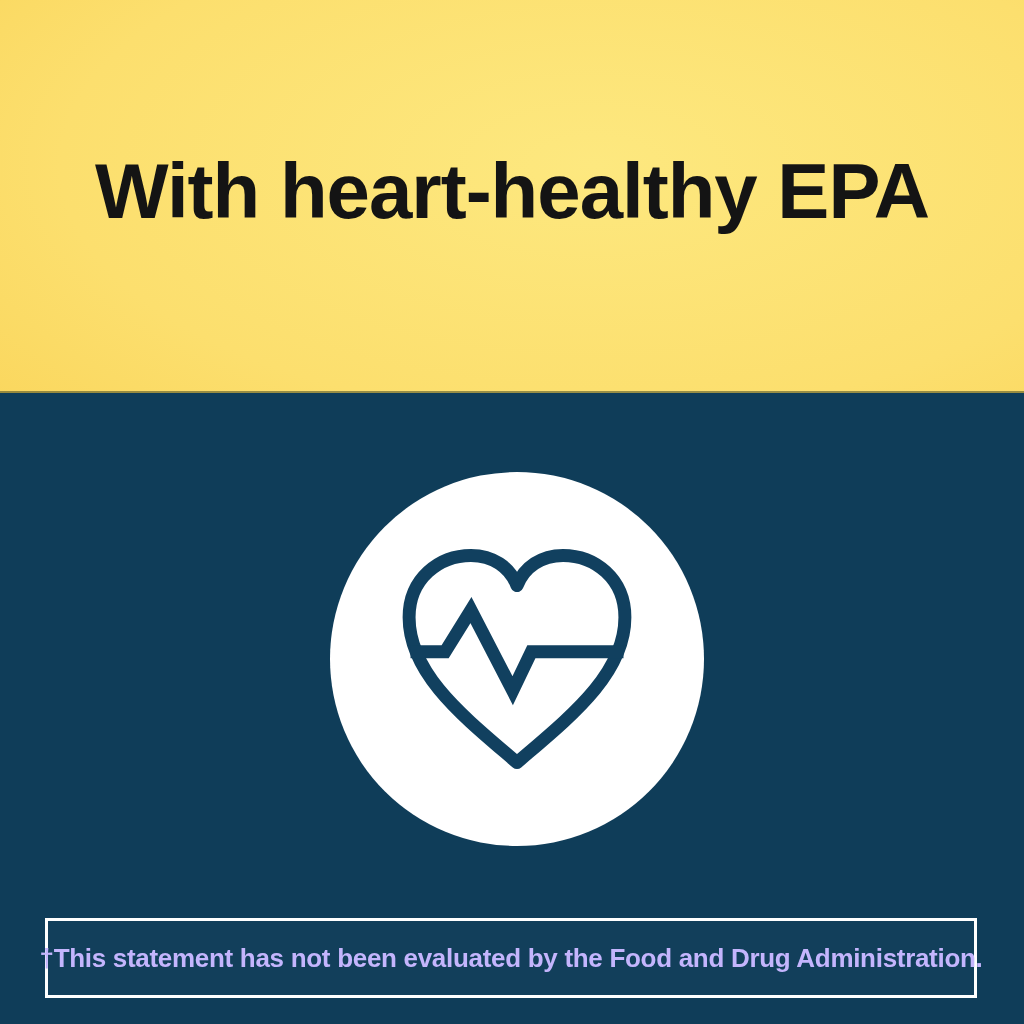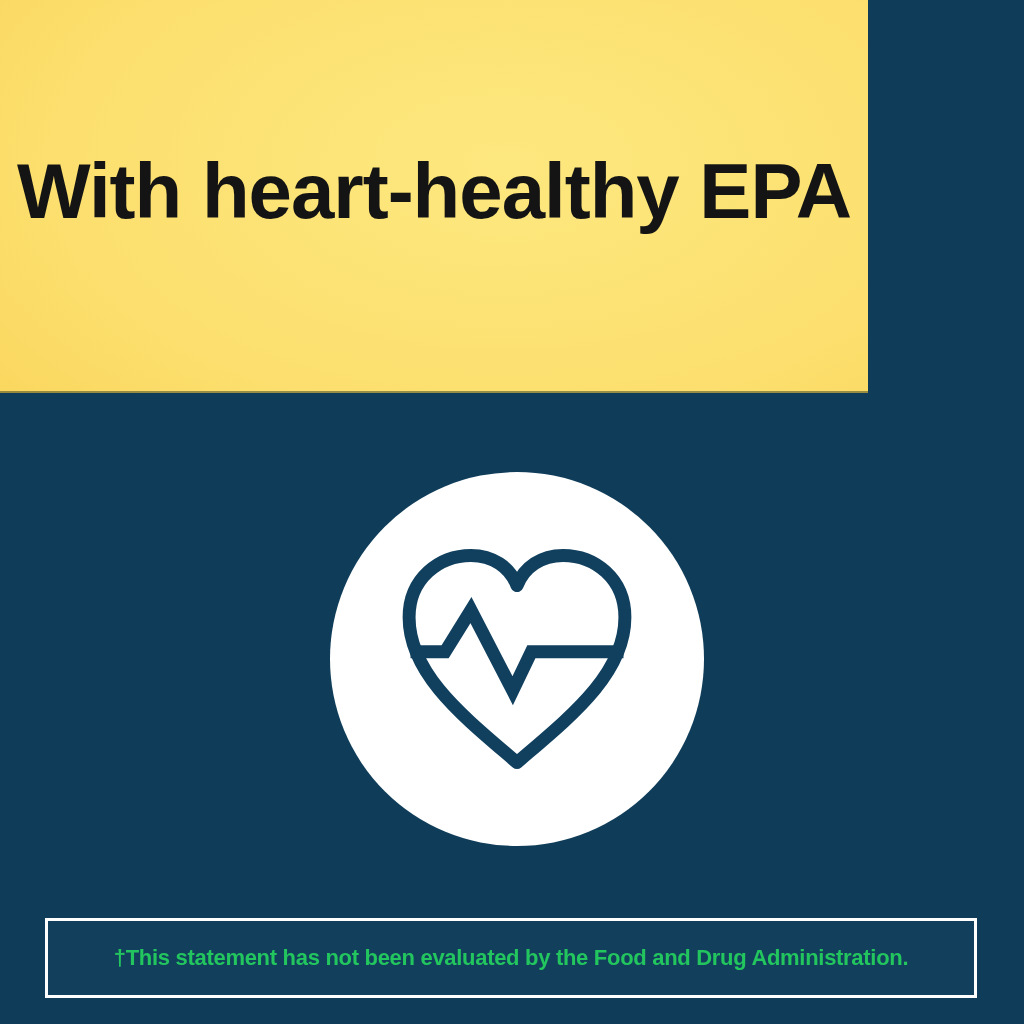--- a/index.html
+++ b/index.html
@@ -10,21 +10,21 @@
     background: #0f3d59;
   }
   .canvas {
     position: relative;
     width: 1024px; height: 1024px;
   }
   
   .hero {
     position: absolute;
     left: 0; top: 0;
-    width: 868px; height: 393px;
+    width: 1024px; height: 393px;
     background:
       radial-gradient(ellipse 130% 160% at 58% 42%,
         #fde87f 0%, #fcdf6e 40%, #f9d254 70%, #f4c02a 95%, #f1ba1f 100%);
     display: flex;
     align-items: center;
     justify-content: center;
   }
   .hero::after {
     content: "";
     position: absolute;
@@ -76,22 +76,22 @@
     width: 932px; height: 80px;
     border: 3px solid #ffffff;
     background: #123f5b;
     display: flex;
     flex-direction: column;
     align-items: center;
     justify-content: center;
     text-align: center;
   }
   .disclaimer-box .dline {
-    color: #22c55e;
-    font-size: 22px;
+    color: #c4b5fd;
+    font-size: 26px;
     font-weight: bold;
     line-height: 32px;
     white-space: nowrap;
     letter-spacing: -0.3px;
   }
 </style>
 </head>
 <body>
 
 <div class="canvas">

